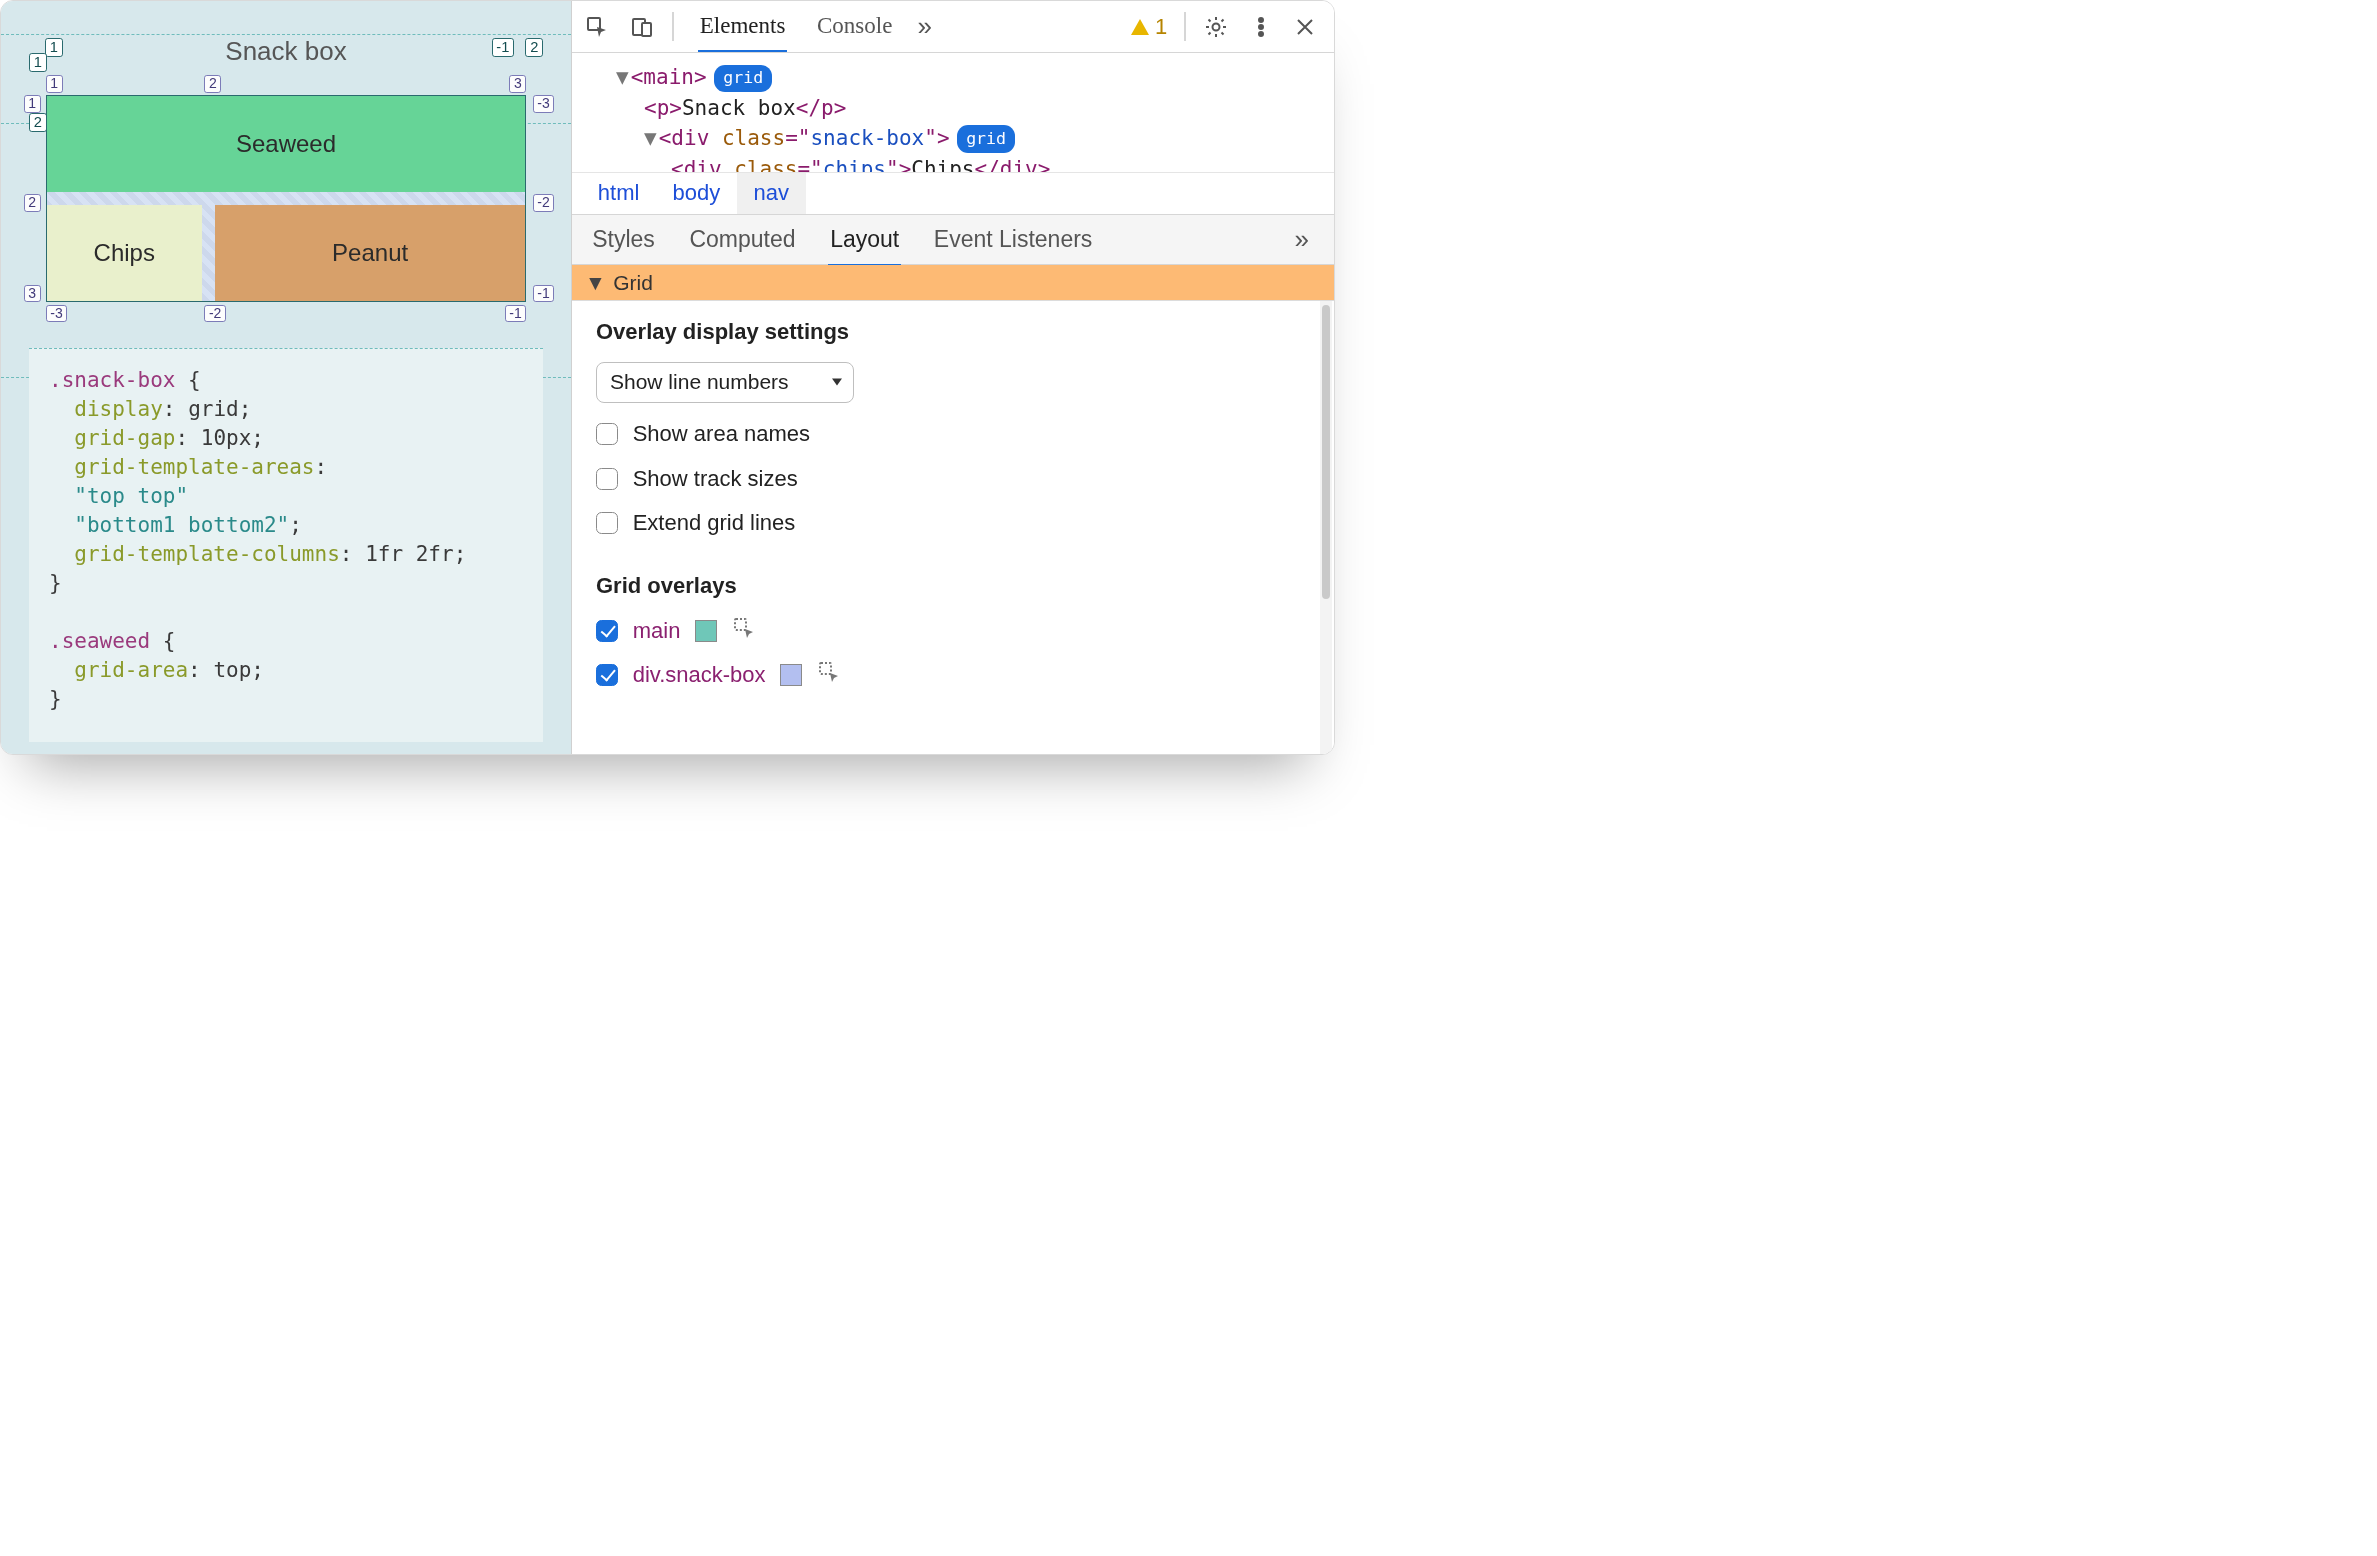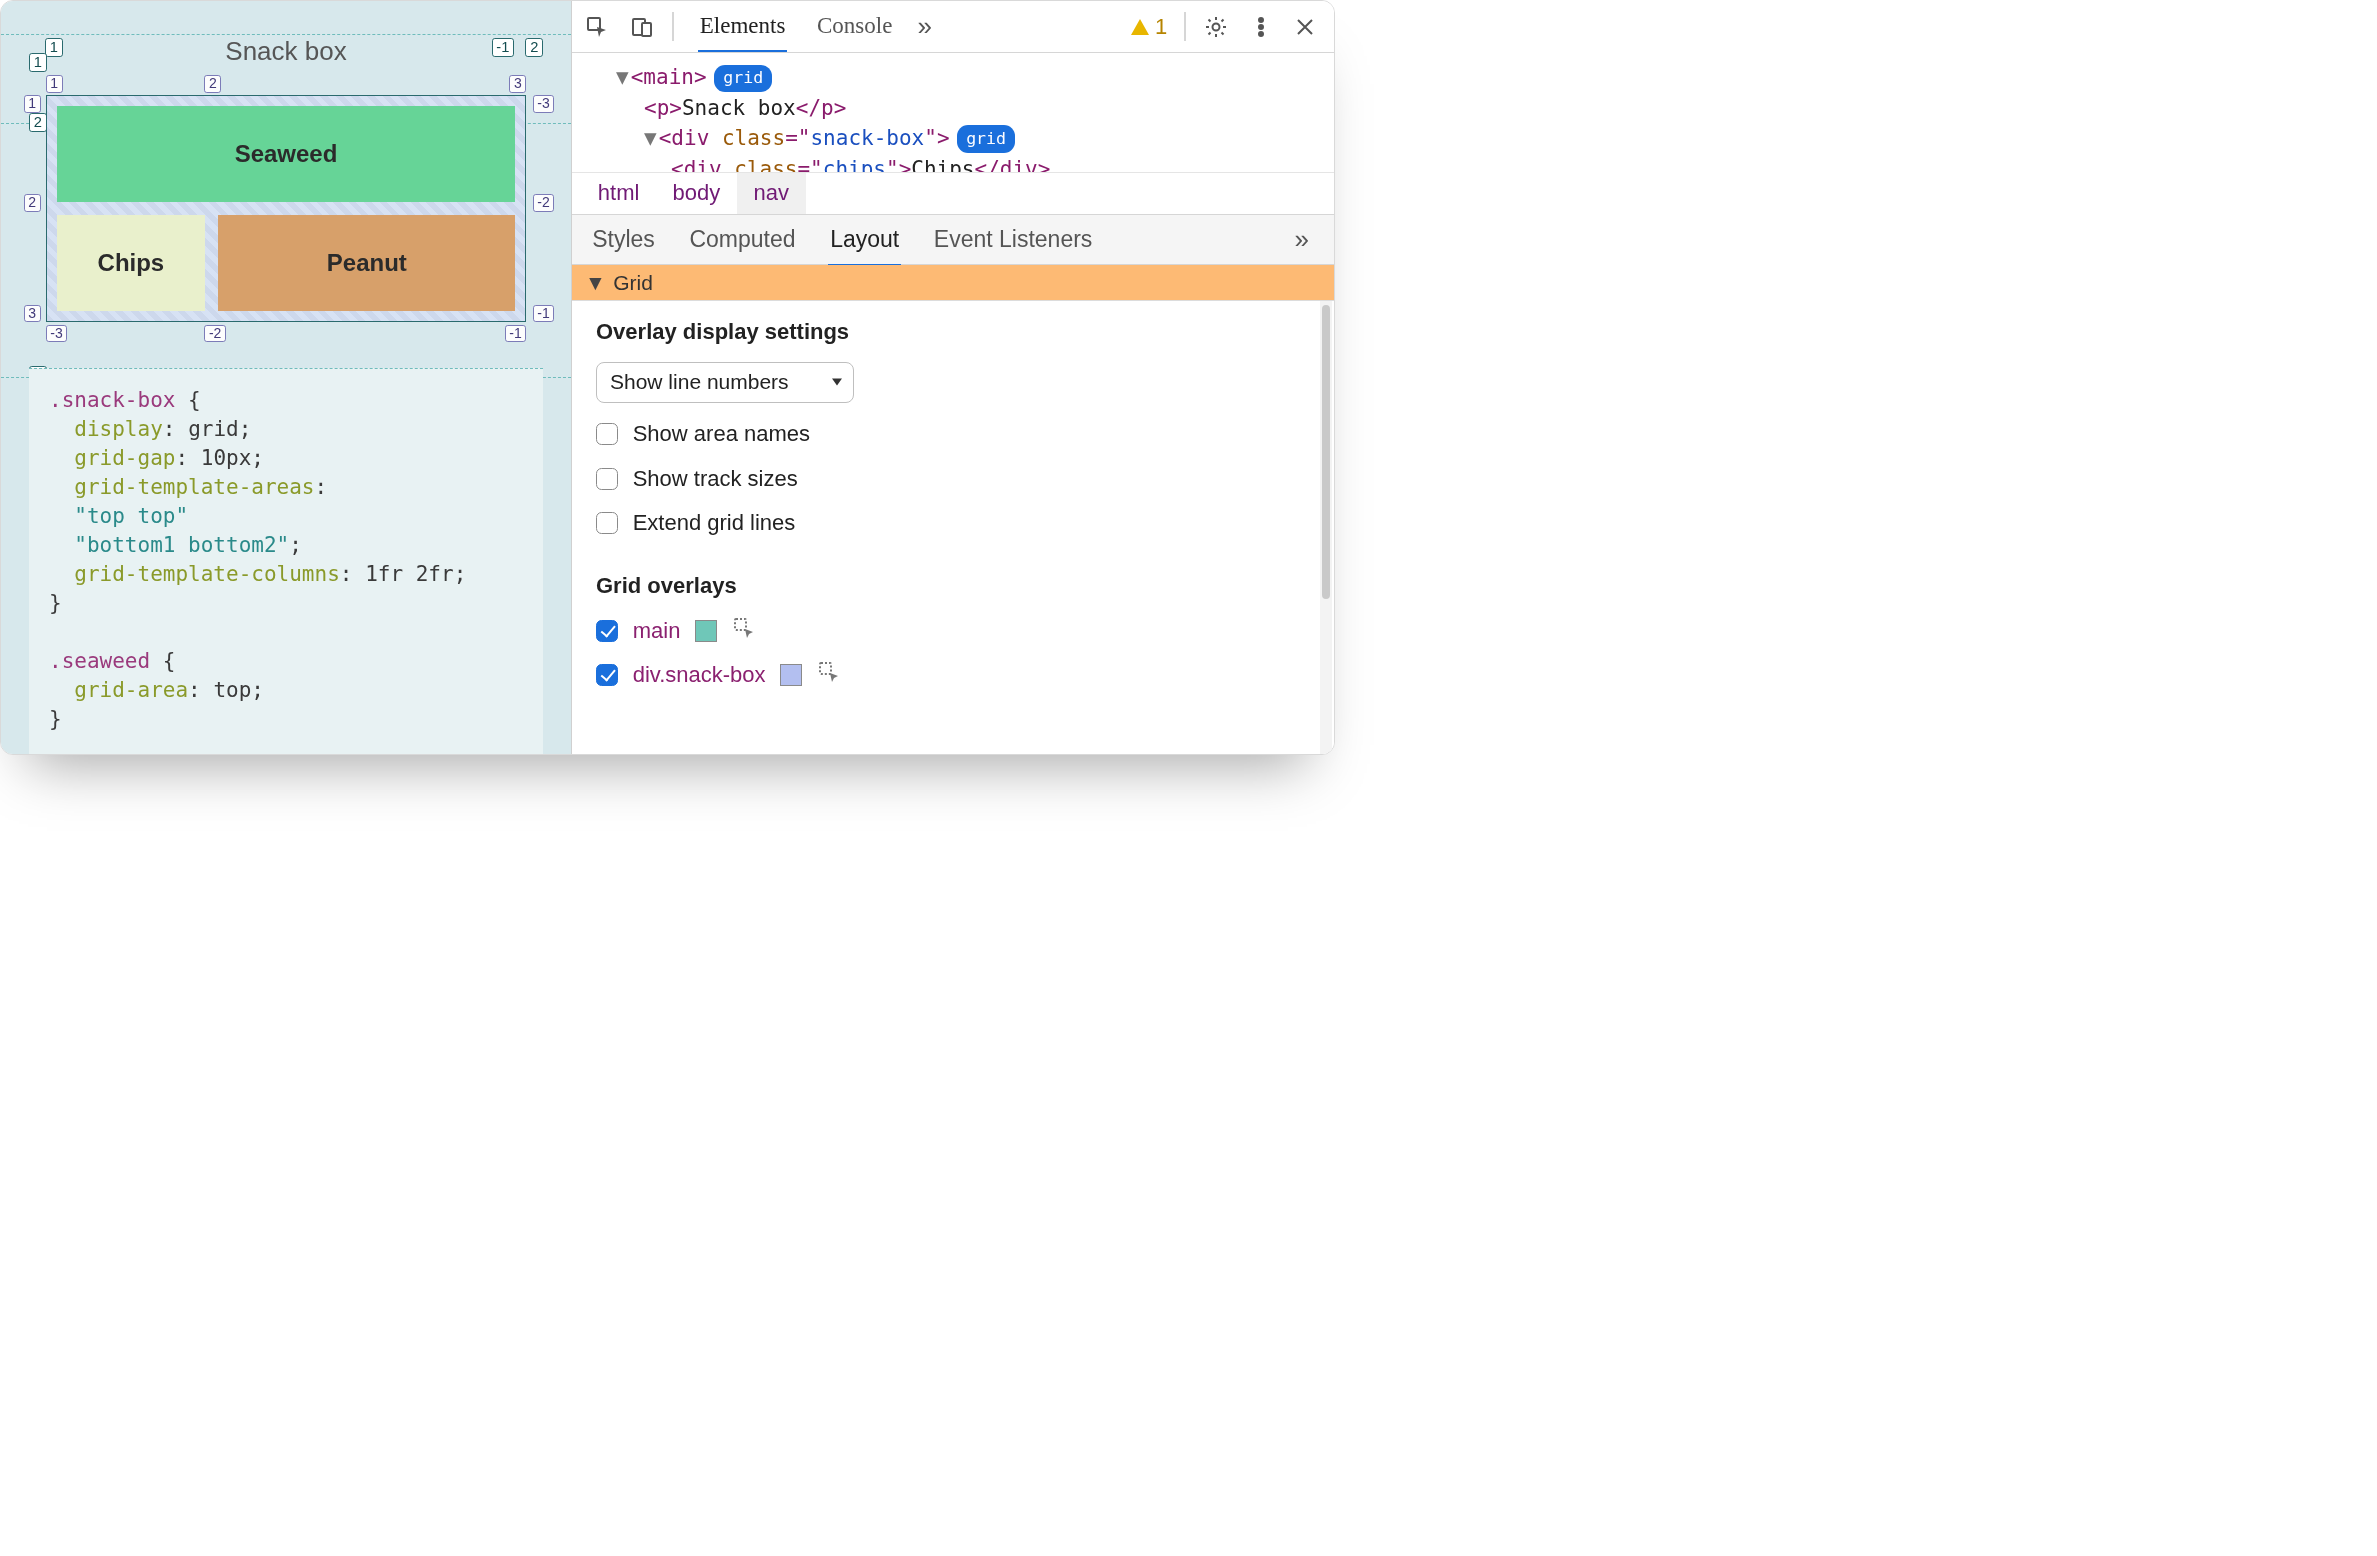--- a/index.html
+++ b/index.html
@@ -67,25 +67,24 @@
   
   .snack-box-wrap {
     position: relative;
     margin: 0 16.6px 0 16.6px;
   }
   .snack-box {
     display: grid;
     grid-template-columns: 1fr 2fr;
     grid-template-rows: 1fr 1fr;
     gap: 13px;
-    padding: 10px;
+    padding: 0;
     position: relative;
     border: 1.8px solid #2a6a6e;
     background: repeating-linear-gradient(45deg, #cdd8ec 0 5.5px, #d7e2f4 5.5px 11px);
-    font-weight: bold;
   }
   .snack-box > div {
     display: flex;
     align-items: center;
     justify-content: center;
     font-size: 24px;
     color: #2b2b2b;
     height: 96px;
   }
   .seaweed { grid-column: 1 / span 2; background: #66d497; }
@@ -189,21 +188,21 @@
   }
   .i1 { padding-left: 24px; }
   .i2 { padding-left: 52px; }
   .i3 { padding-left: 79px; }
 
   
   .breadcrumb {
     display: flex;
     gap: 0;
     font-size: 22px;
-    color: #701a75;
+    color: #1d4ed8;
     height: 42px;
     align-items: stretch;
     border-bottom: 1.8px solid #d6d6d6;
     padding-left: 9.2px;
   }
   .crumb { padding: 7.4px 16.6px; cursor: pointer; }
   .crumb.sel { background: #f0f0f0; }
 
   
   .dt-subtabs {

